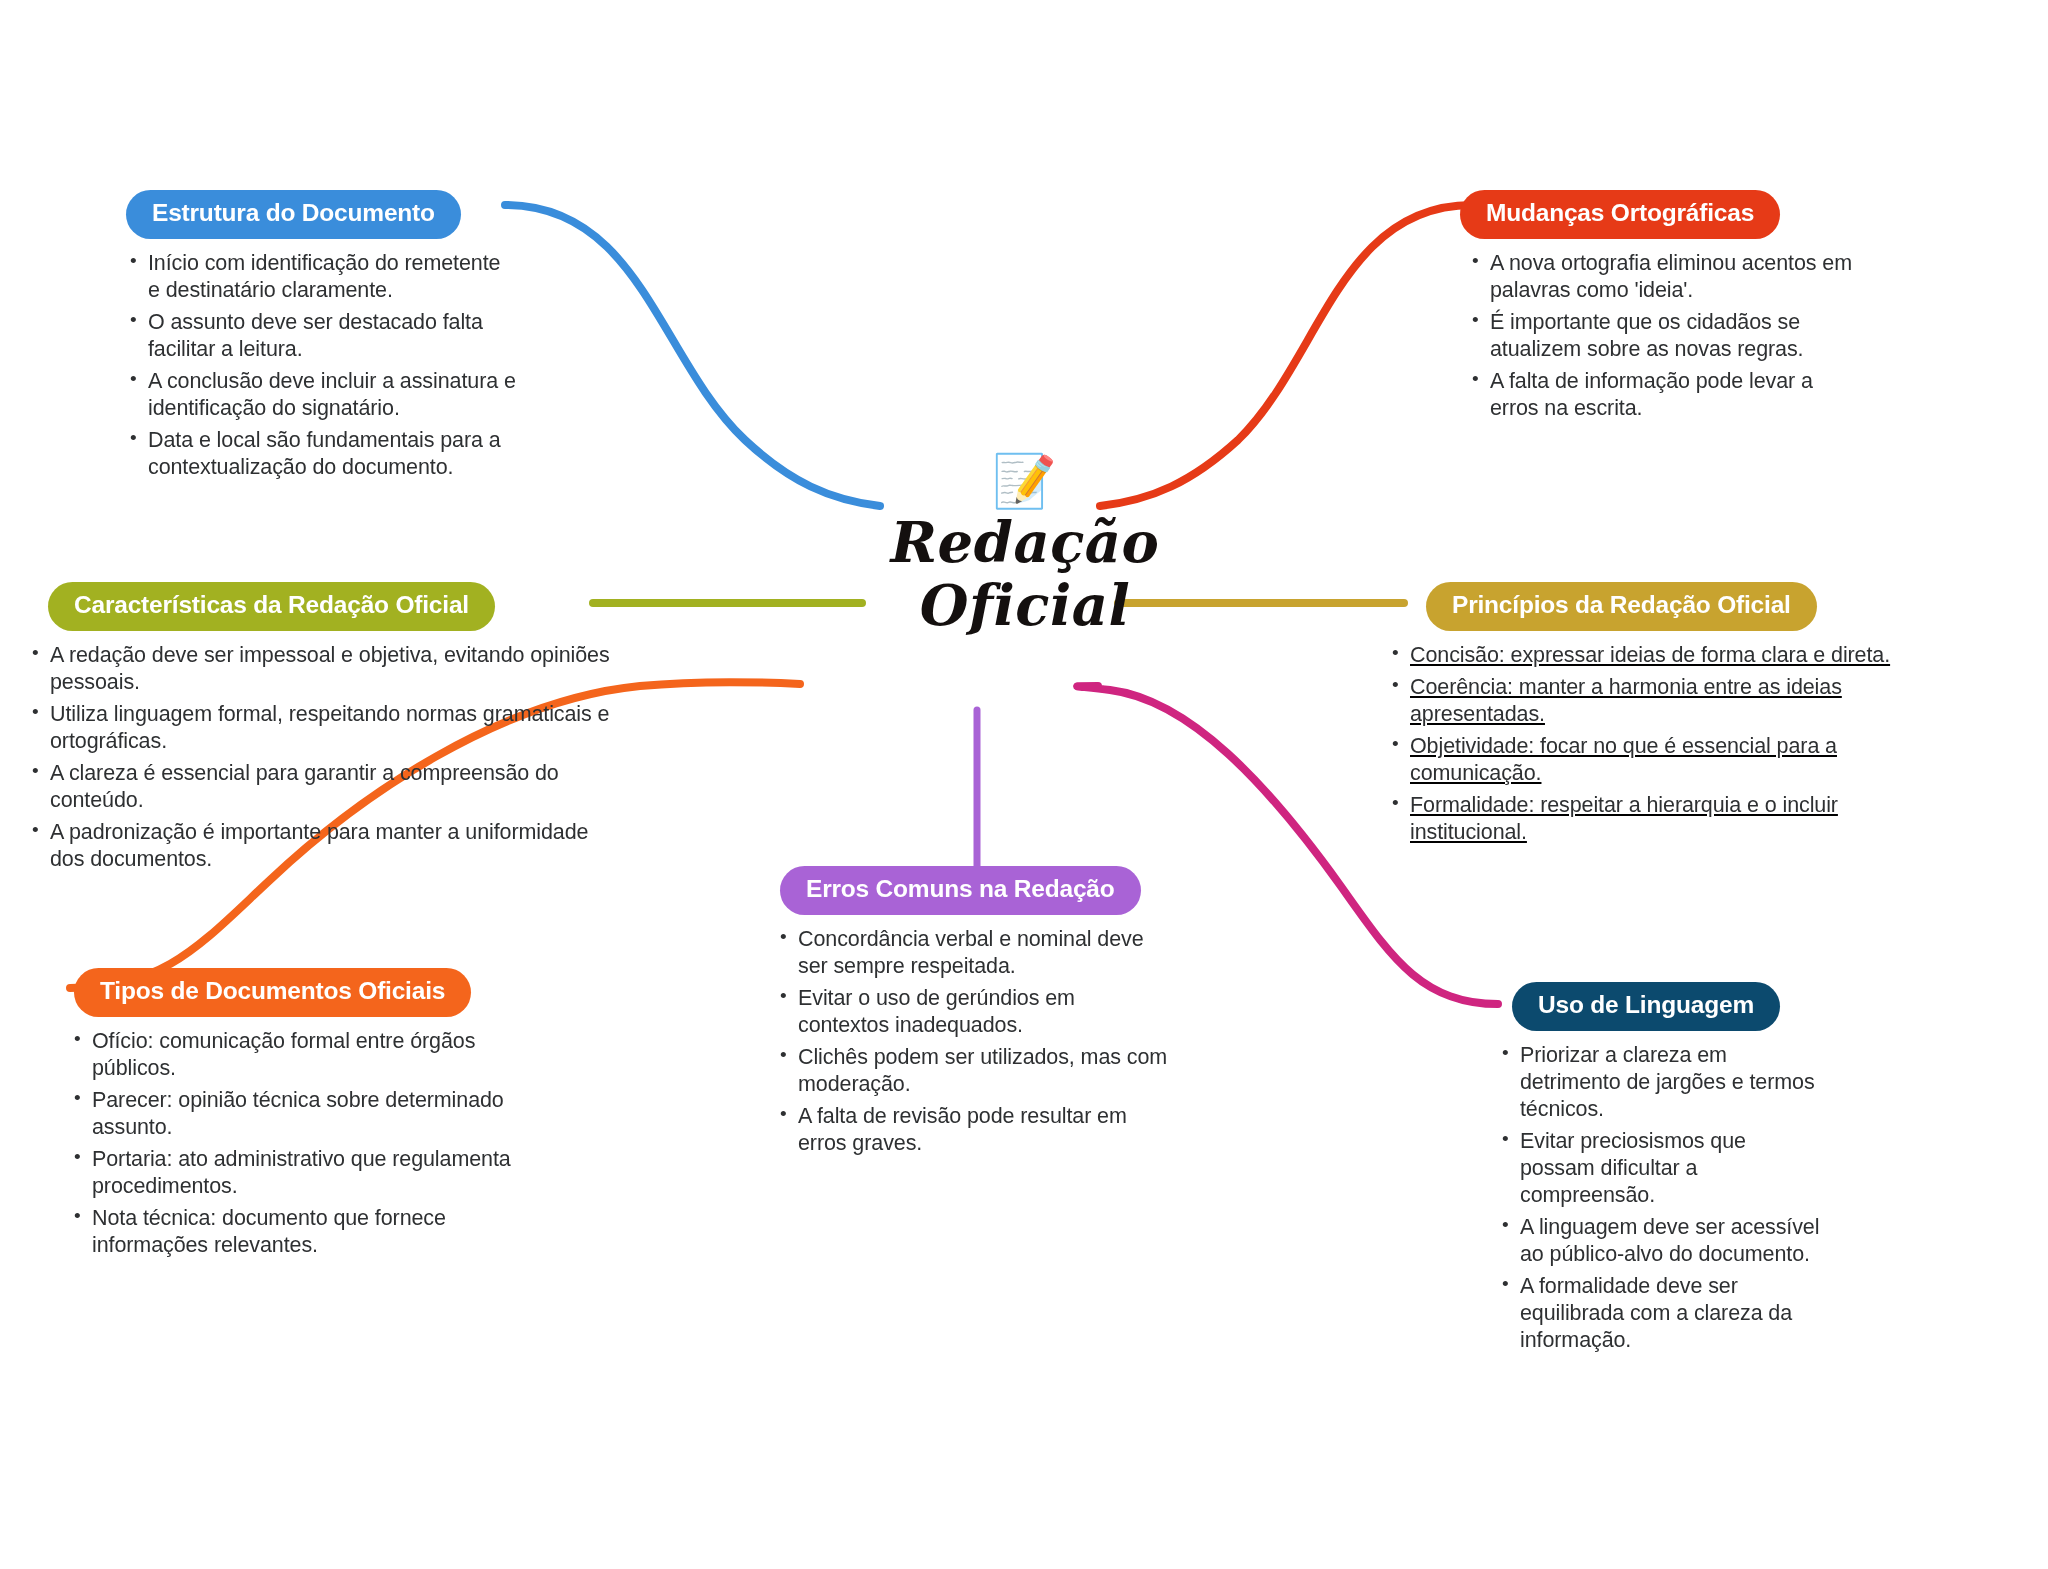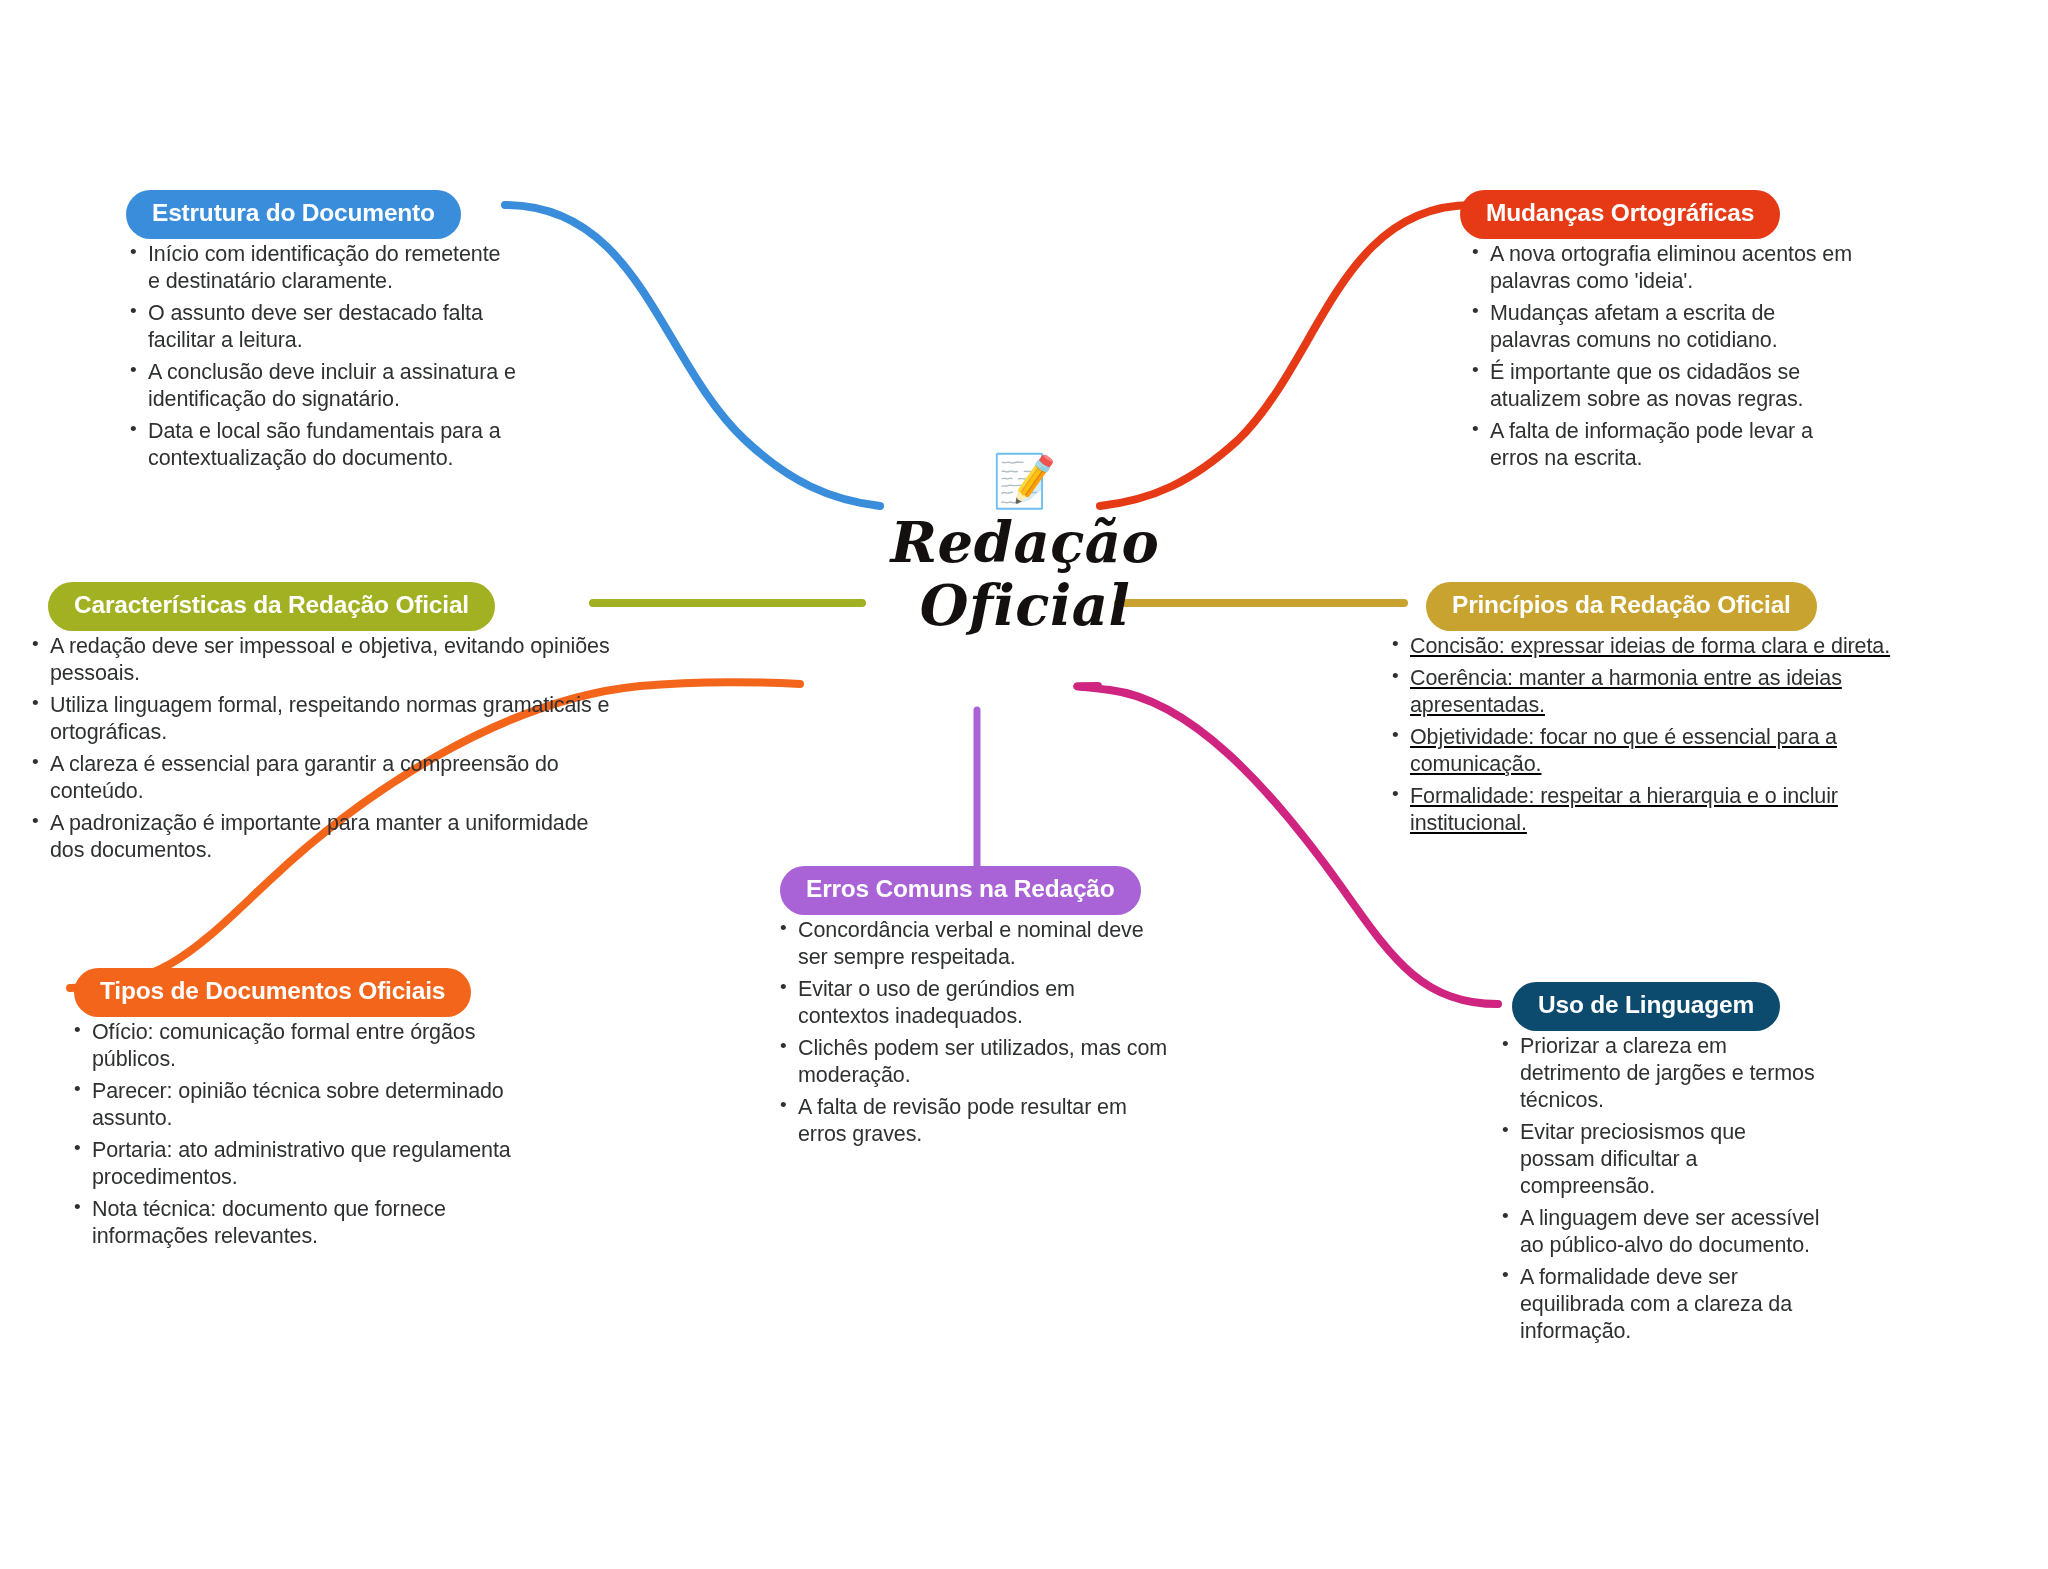--- a/index.html
+++ b/index.html
@@ -67,21 +67,21 @@
     font-weight: 700;
     font-size: 24.5px;
     line-height: 1;
     padding: 11px 26px 13px 26px;
     white-space: nowrap;
     letter-spacing: -0.2px;
   }
 
   .branch-list {
     list-style: none;
-    margin-top: 2px;
+    margin-top: 11px;
   }
 
   .branch-list li {
     position: relative;
     padding-left: 20px;
     font-size: 21.5px;
     line-height: 1.26;
     color: #2e3032;
     margin-bottom: 5px;
     letter-spacing: -0.1px;
@@ -155,21 +155,20 @@
       <li>O assunto deve ser destacado falta facilitar a leitura.</li>
       <li>A conclusão deve incluir a assinatura e identificação do signatário.</li>
       <li>Data e local são fundamentais para a contextualização do documento.</li>
     </ul>
   </div>
 
   <div class="branch" id="branch-mudancas">
     <div class="branch-pill" style="background: rgb(230, 58, 23);">Mudanças Ortográficas</div>
     <ul class="branch-list">
       <li>A nova ortografia eliminou acentos em palavras como 'ideia'.</li>
-      <li>Mudanças afetam a escrita de palavras comuns no cotidiano.</li>
       <li>É importante que os cidadãos se atualizem sobre as novas regras.</li>
       <li>A falta de informação pode levar a erros na escrita.</li>
     </ul>
   </div>
 
   <div class="branch" id="branch-caracteristicas">
     <div class="branch-pill" style="background: rgb(162, 177, 33);">Características da Redação Oficial</div>
     <ul class="branch-list">
       <li>A redação deve ser impessoal e objetiva, evitando opiniões pessoais.</li>
       <li>Utiliza linguagem formal, respeitando normas gramaticais e ortográficas.</li>

